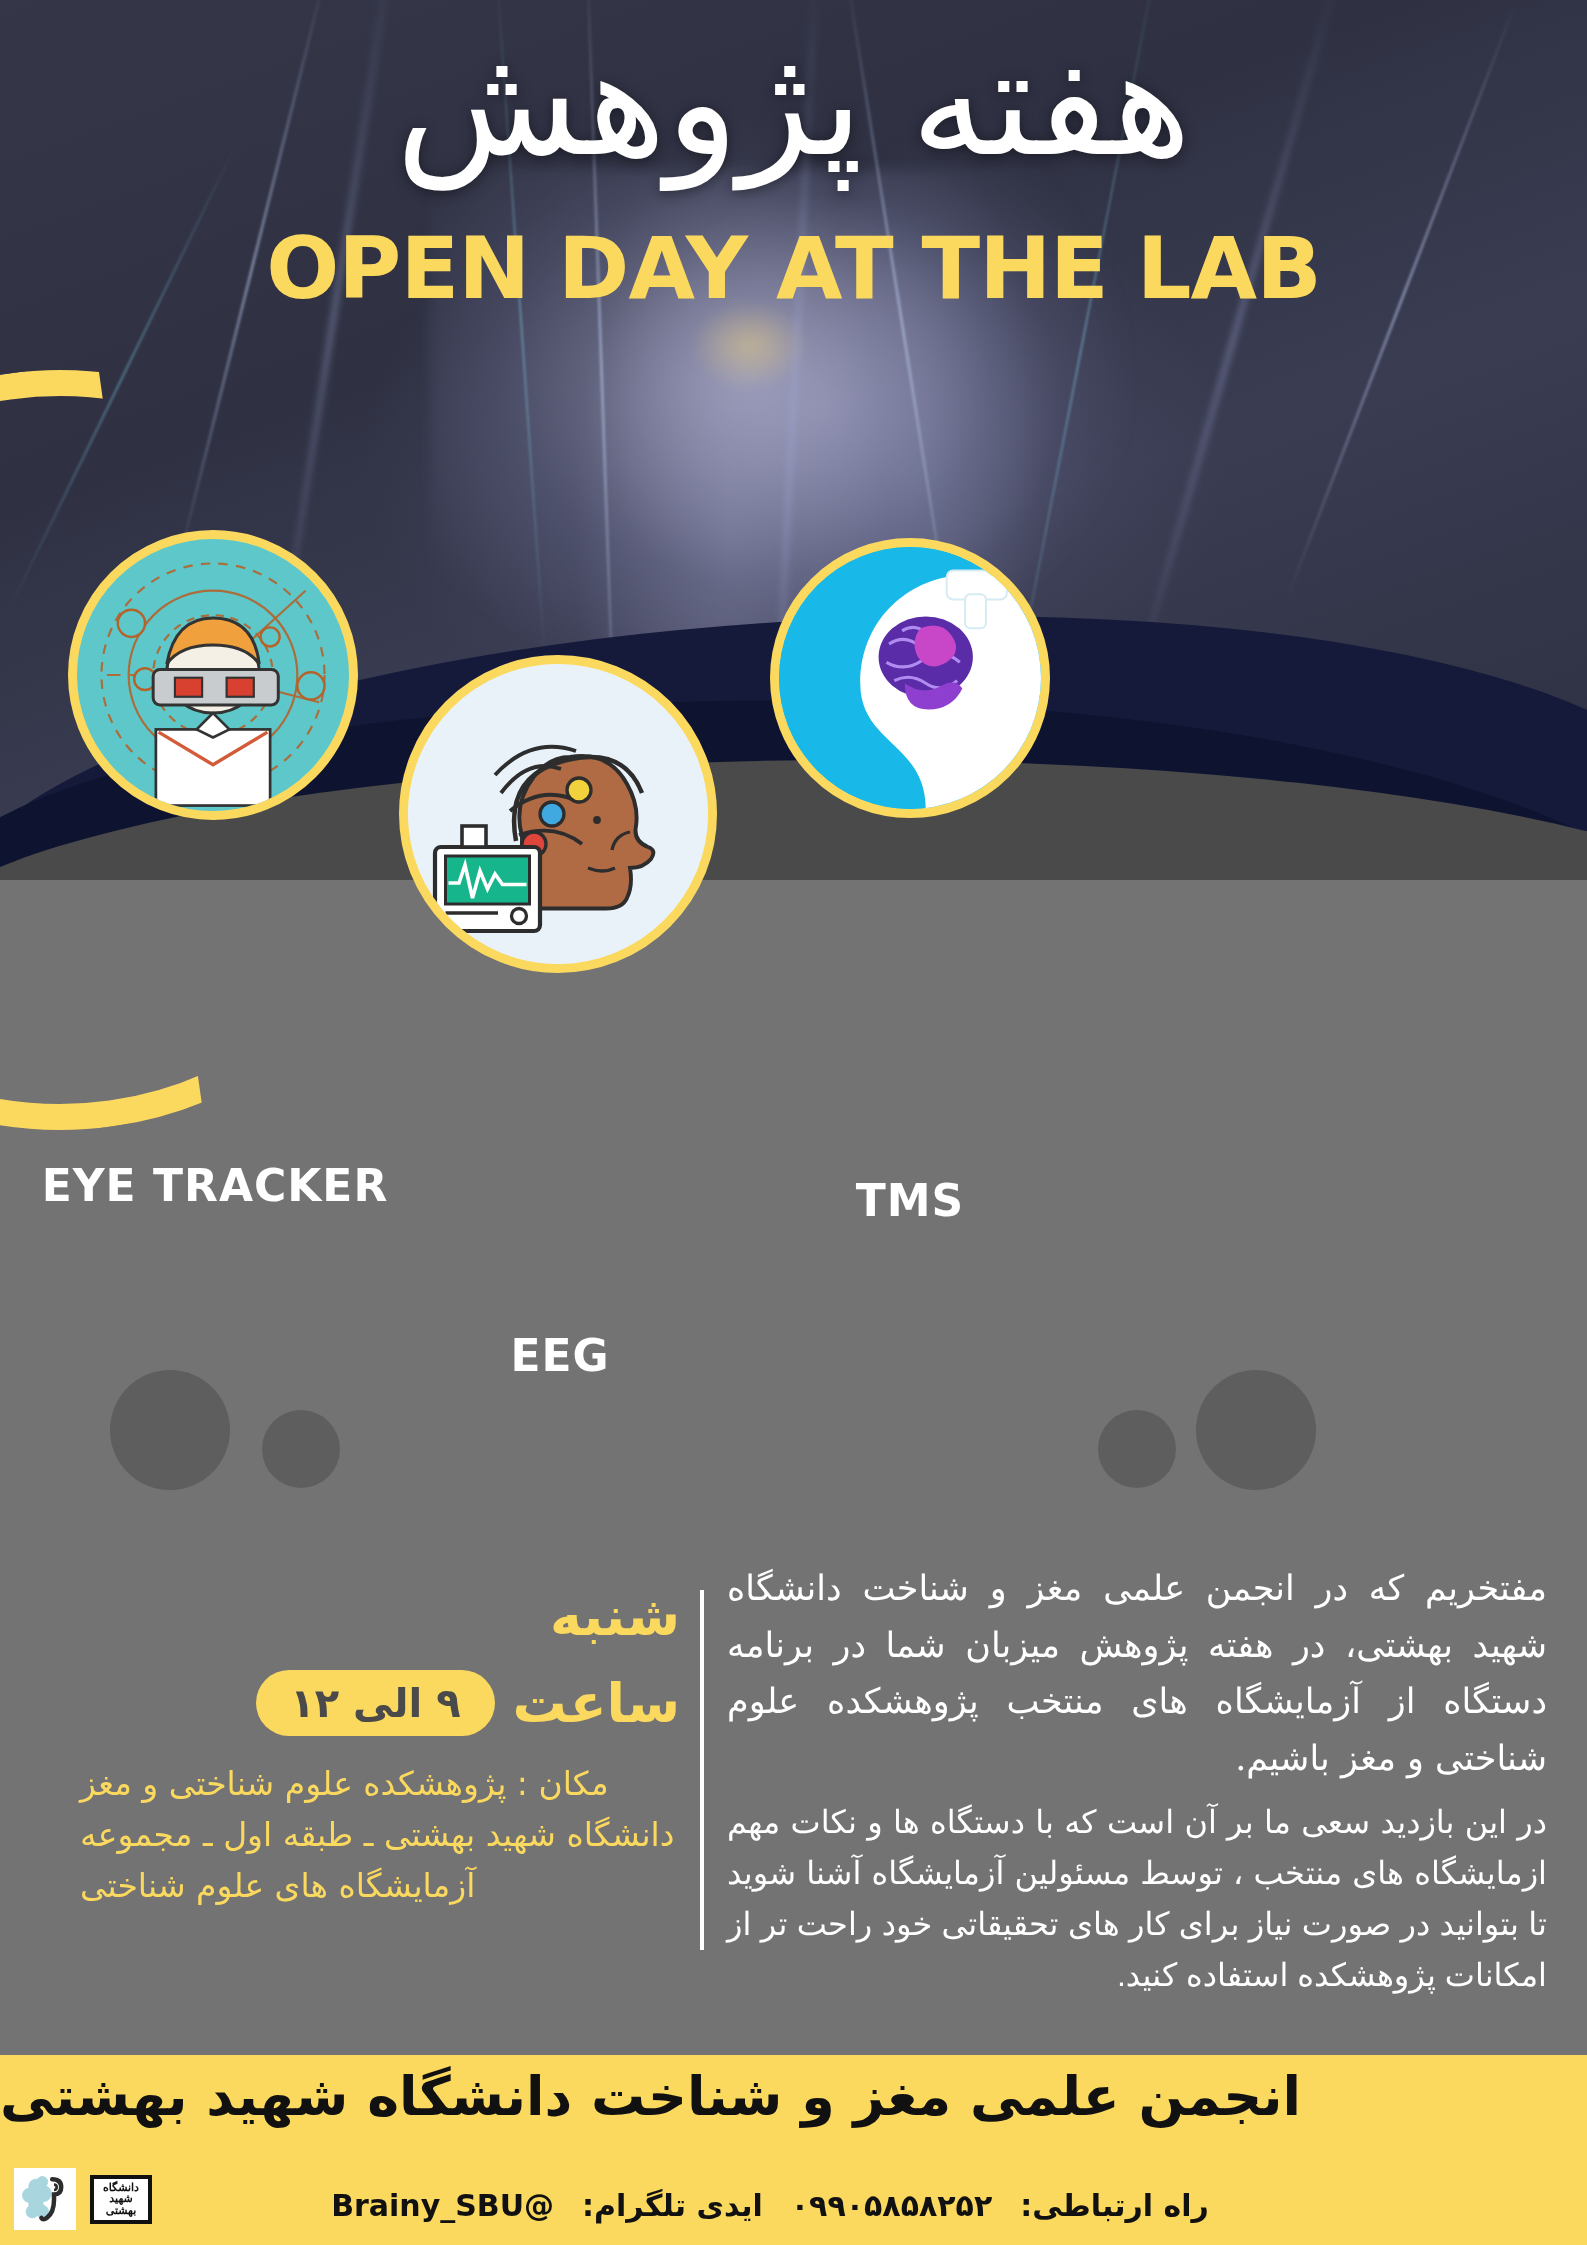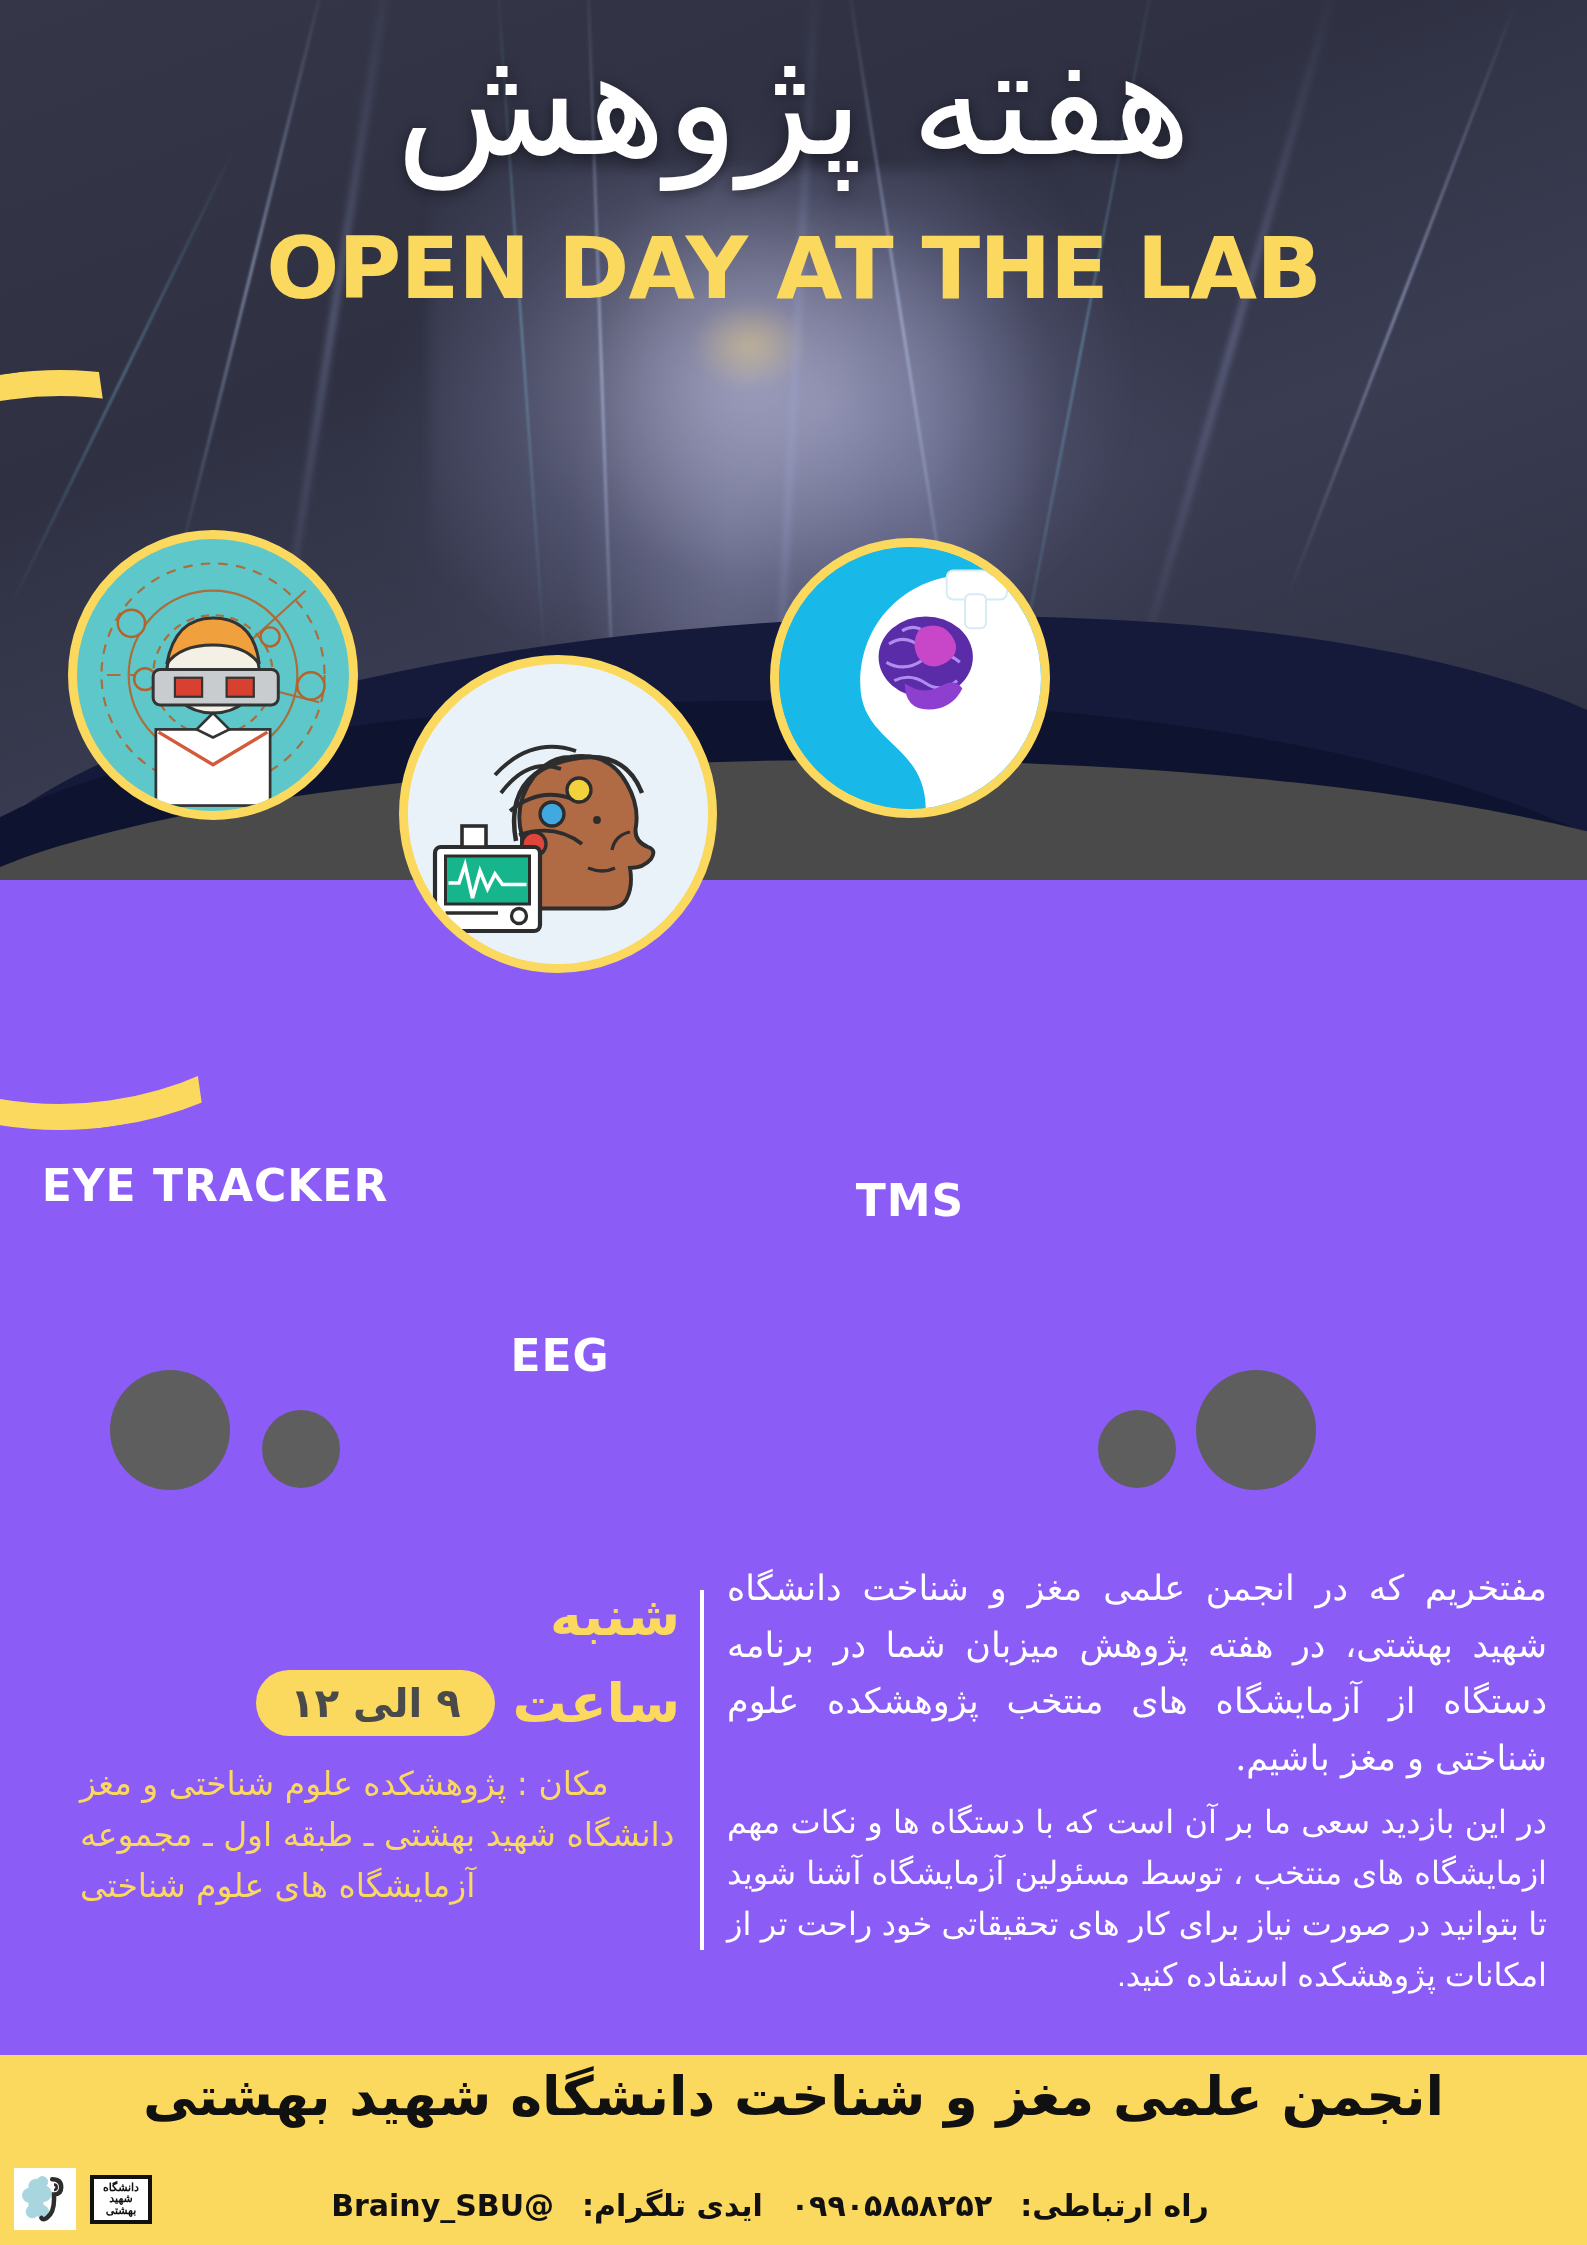--- a/index.html
+++ b/index.html
@@ -4,21 +4,21 @@
 <title>Open Day at the Lab</title>
 <style>
   * { margin:0; padding:0; box-sizing:border-box; }
   html,body { background:#3f3f3f; }
   body {
     width:1587px; height:2245px;
     font-family:"DejaVu Sans","Liberation Sans",sans-serif;
     overflow:hidden; position:relative;
   }
 
-  .poster { position:relative; width:1587px; height:2245px; background:#8b5cf6; overflow:hidden; }
+  .poster { position:relative; width:1587px; height:2245px; background:#737373; overflow:hidden; }
 
   
   .hero {
     position:absolute; left:0; top:0; width:1587px; height:880px;
     background:
       radial-gradient(ellipse 340px 300px at 52% 46%, rgba(150,150,190,.55), rgba(60,62,88,0) 70%),
       radial-gradient(ellipse 600px 420px at 50% 52%, rgba(110,112,150,.38), rgba(50,52,76,0) 72%),
       linear-gradient(160deg,#353749 0%,#2f3143 35%,#3a3c52 60%,#2c2e40 100%);
     overflow:hidden;
   }
@@ -139,21 +139,21 @@
   .para2 {
     color:#ffffff; font-size:32px; line-height:1.6; text-align:justify; margin-top:10px;
     font-family:Liberation Sans, sans-serif;
   }
 
   
   .footer-band {
     position:absolute; left:0; top:2055px; width:1587px; height:190px; background:#fbd95f;
   }
   .footer-title {
-    position:absolute; left:0; top:2065px; width:1587px; text-align:center;
+    position:absolute; left:0; top:2065px; width:1587px; text-align:left;
     color:#111111; font-size:54px; font-weight:bold; direction:rtl;
     font-family:"DejaVu Sans","Liberation Sans",sans-serif;
   }
   .contact {
     position:absolute; left:0; top:2188px; width:1540px; text-align:center;
     color:#111111; font-size:30px; font-weight:bold; direction:rtl;
     font-family:"DejaVu Sans","Liberation Sans",sans-serif;
   }
   .contact span { margin:0 14px; }
   .logos { position:absolute; left:14px; top:2168px; display:flex; gap:14px; align-items:center; }

